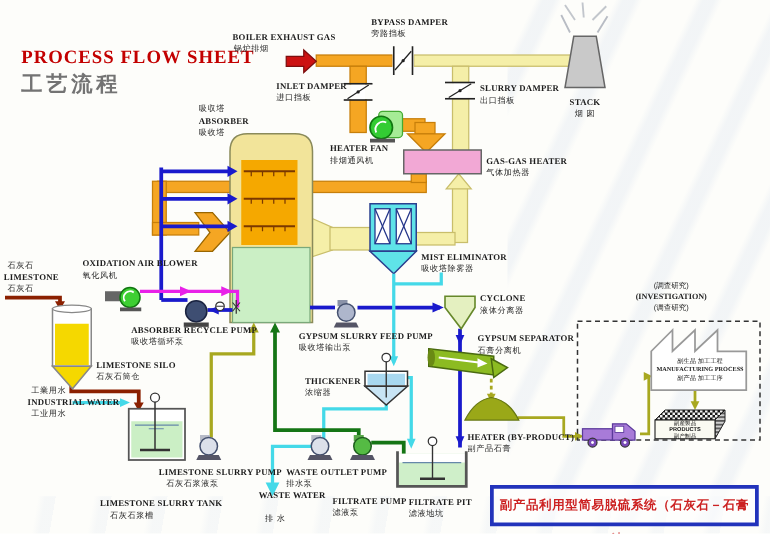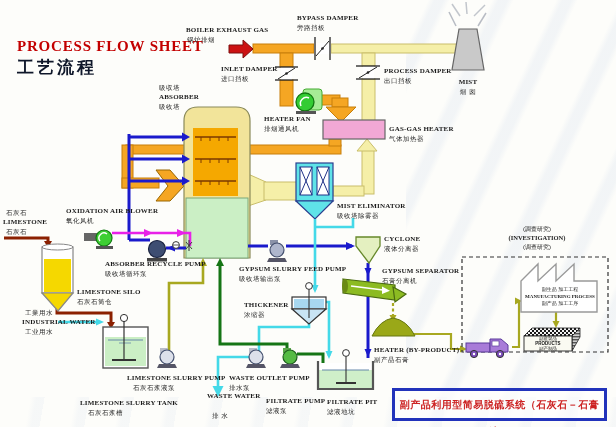--- a/index.html
+++ b/index.html
@@ -9,21 +9,21 @@
   .streak{position:absolute;pointer-events:none;}
   .s1{right:0;top:0;width:210px;height:420px;opacity:.35;
       background:repeating-linear-gradient(115deg,rgba(255,255,255,0) 0 20px,rgba(196,210,232,.55) 26px 34px,rgba(255,255,255,0) 40px 58px);}
   .s2{left:0;bottom:0;width:616px;height:30px;opacity:.25;
       background:repeating-linear-gradient(100deg,rgba(255,255,255,0) 0 30px,rgba(196,210,232,.5) 36px 44px);}
   .lbl{position:absolute;font:bold 7px "Liberation Serif",serif;color:#1c1c1c;
        letter-spacing:.2px;white-space:nowrap;line-height:1;}
   .zh{position:absolute;font:6.5px "Liberation Sans",sans-serif;color:#2a2a2a;
       white-space:nowrap;line-height:1;letter-spacing:.5px;}
   .t1{position:absolute;font:bold 15px "Liberation Serif",serif;color:#c30000;letter-spacing:.8px;}
-  .t2{position:absolute;font:bold 17px "Liberation Sans",sans-serif;color:#0f172a;letter-spacing:3px;}
+  .t2{position:absolute;font:bold 17px "Liberation Sans",sans-serif;color:#737373;letter-spacing:3px;}
   .ctr{text-align:center;}
   .tiny{position:absolute;font:5px "Liberation Sans",sans-serif;color:#222;white-space:nowrap;line-height:1;}
   .tinyb{position:absolute;font:bold 5px "Liberation Serif",serif;color:#222;white-space:nowrap;line-height:1;}
   .micro{position:absolute;font:4.5px "Liberation Sans",sans-serif;color:#111;white-space:nowrap;line-height:1;}
   #caption-box{position:absolute;left:392px;top:388px;width:209px;height:27px;
                border:3px solid #2233bb;background:rgba(255,255,255,.6);}
   #caption-text{width:100%;text-align:center;font:bold 10px "Liberation Sans",sans-serif;
                 color:#cc2222;line-height:27px;letter-spacing:.5px;}
 </style>
 </head>
@@ -333,24 +333,24 @@
 
   <div class="lbl" style="left:186px;top:27px">BOILER EXHAUST GAS</div>
   <div class="zh" style="left:187px;top:37px">锅炉排烟</div>
 
   <div class="lbl" style="left:297px;top:15px">BYPASS DAMPER</div>
   <div class="zh" style="left:297px;top:25px">旁路挡板</div>
 
   <div class="lbl" style="left:221px;top:66px">INLET DAMPER</div>
   <div class="zh" style="left:221px;top:76px">进口挡板</div>
 
-  <div class="lbl" style="left:384px;top:68px">PROCESS DAMPER</div>
+  <div class="lbl" style="left:384px;top:68px">SLURRY DAMPER</div>
   <div class="zh" style="left:384px;top:78px">出口挡板</div>
 
-  <div class="lbl ctr" style="left:446px;top:79px;width:44px">MIST</div>
+  <div class="lbl ctr" style="left:446px;top:79px;width:44px">STACK</div>
   <div class="zh ctr" style="left:446px;top:89px;width:44px">烟 囱</div>
 
   <div class="zh" style="left:159px;top:85px">吸収塔</div>
   <div class="lbl" style="left:159px;top:94px">ABSORBER</div>
   <div class="zh" style="left:159px;top:104px">吸收塔</div>
 
   <div class="lbl" style="left:264px;top:116px">HEATER FAN</div>
   <div class="zh" style="left:264px;top:126px">排烟通风机</div>
 
   <div class="lbl" style="left:389px;top:126px">GAS-GAS HEATER</div>

